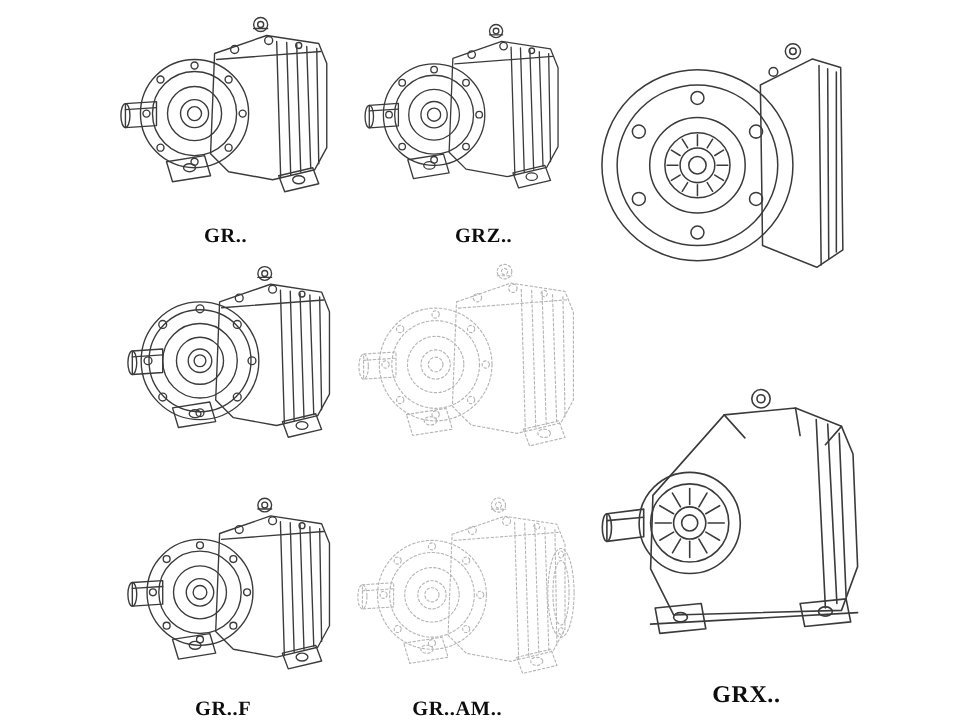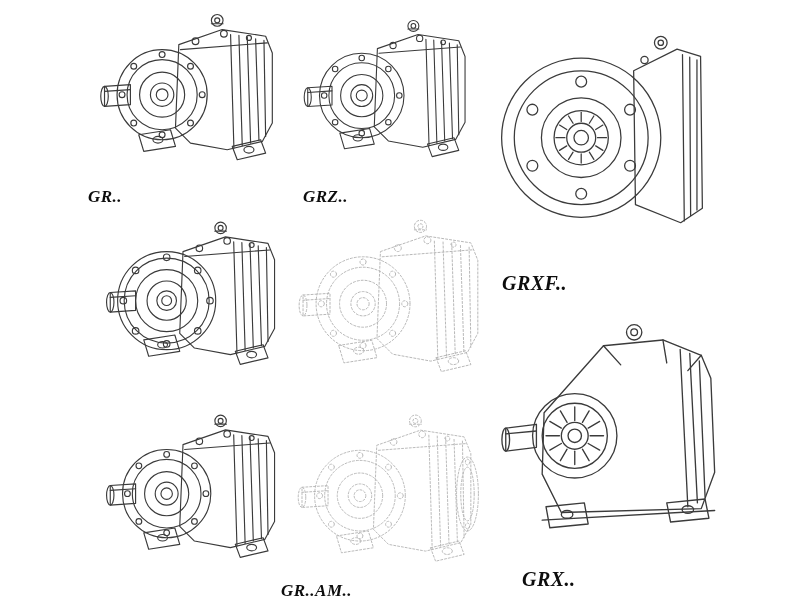--- a/index.html
+++ b/index.html
@@ -19,25 +19,25 @@
     stroke-linejoin: round;
     stroke-linecap: round;
   }
   .drawing.ghost {
     stroke: var(--ghost, #b5b5b5);
     stroke-width: 1.1;
     stroke-dasharray: 2.4 2.2;
   }
   .label {
     position: absolute;
+    text-align: center;
     font-weight: bold;
     font-size: 17px;
     letter-spacing: 0.5px;
     color: var(--labelc, #0d0d0d);
-    font-style: italic;
   }
   .label.big { font-size: 20px; }
   .defs-holder { position: absolute; width: 0; height: 0; overflow: hidden; }
 </style>
 </head>
 <body>
 
 <svg class="defs-holder" aria-hidden="true" xmlns="http://www.w3.org/2000/svg" xmlns:xlink="http://www.w3.org/1999/xlink">
   <defs>
 
@@ -212,37 +212,37 @@
   <div class="label" style="left:88px; top:187px; width:200px">GR..</div>
 
   <svg class="drawing" style="left:296px; top:2px; width:180px; height:184px" viewBox="0 0 230 200">
     <use href="#sym-foot" xlink:href="#sym-foot"></use>
   </svg>
   <div class="label" style="left:303px; top:187px; width:200px">GRZ..</div>
 
   <svg class="drawing" style="left:498px; top:4px; width:208px; height:262px" viewBox="0 0 230 230">
     <use href="#sym-grxf" xlink:href="#sym-grxf"></use>
   </svg>
-  <div class="label big" style="left:502px; top:272px; width:200px">GRXF..</div>
 
   <svg class="drawing" style="left:98px; top:210px; width:188px; height:178px" viewBox="0 0 230 200">
     <use href="#sym-flange" xlink:href="#sym-flange"></use>
   </svg>
 
   <svg class="drawing ghost" style="left:290px; top:214px; width:200px; height:176px" viewBox="0 0 230 200">
     <use href="#sym-foot" xlink:href="#sym-foot"></use>
   </svg>
 
   <svg class="drawing" style="left:500px; top:298px; width:230px; height:266px" viewBox="0 0 240 230">
     <use href="#sym-grx" xlink:href="#sym-grx"></use>
   </svg>
   <div class="label big" style="left:522px; top:568px; width:200px">GRX..</div>
 
   <svg class="drawing" style="left:98px; top:406px; width:188px; height:172px" viewBox="0 0 230 200">
     <use href="#sym-foot" xlink:href="#sym-foot"></use>
   </svg>
+  <div class="label" style="left:86px; top:581px; width:200px">GR..F</div>
 
   <svg class="drawing ghost" style="left:288px; top:410px; width:196px; height:168px" viewBox="0 0 230 200">
     <use href="#sym-adapter" xlink:href="#sym-adapter"></use>
   </svg>
   <div class="label" style="left:281px; top:581px; width:200px">GR..AM..</div>
 
 </div>
 
 </body></html>

